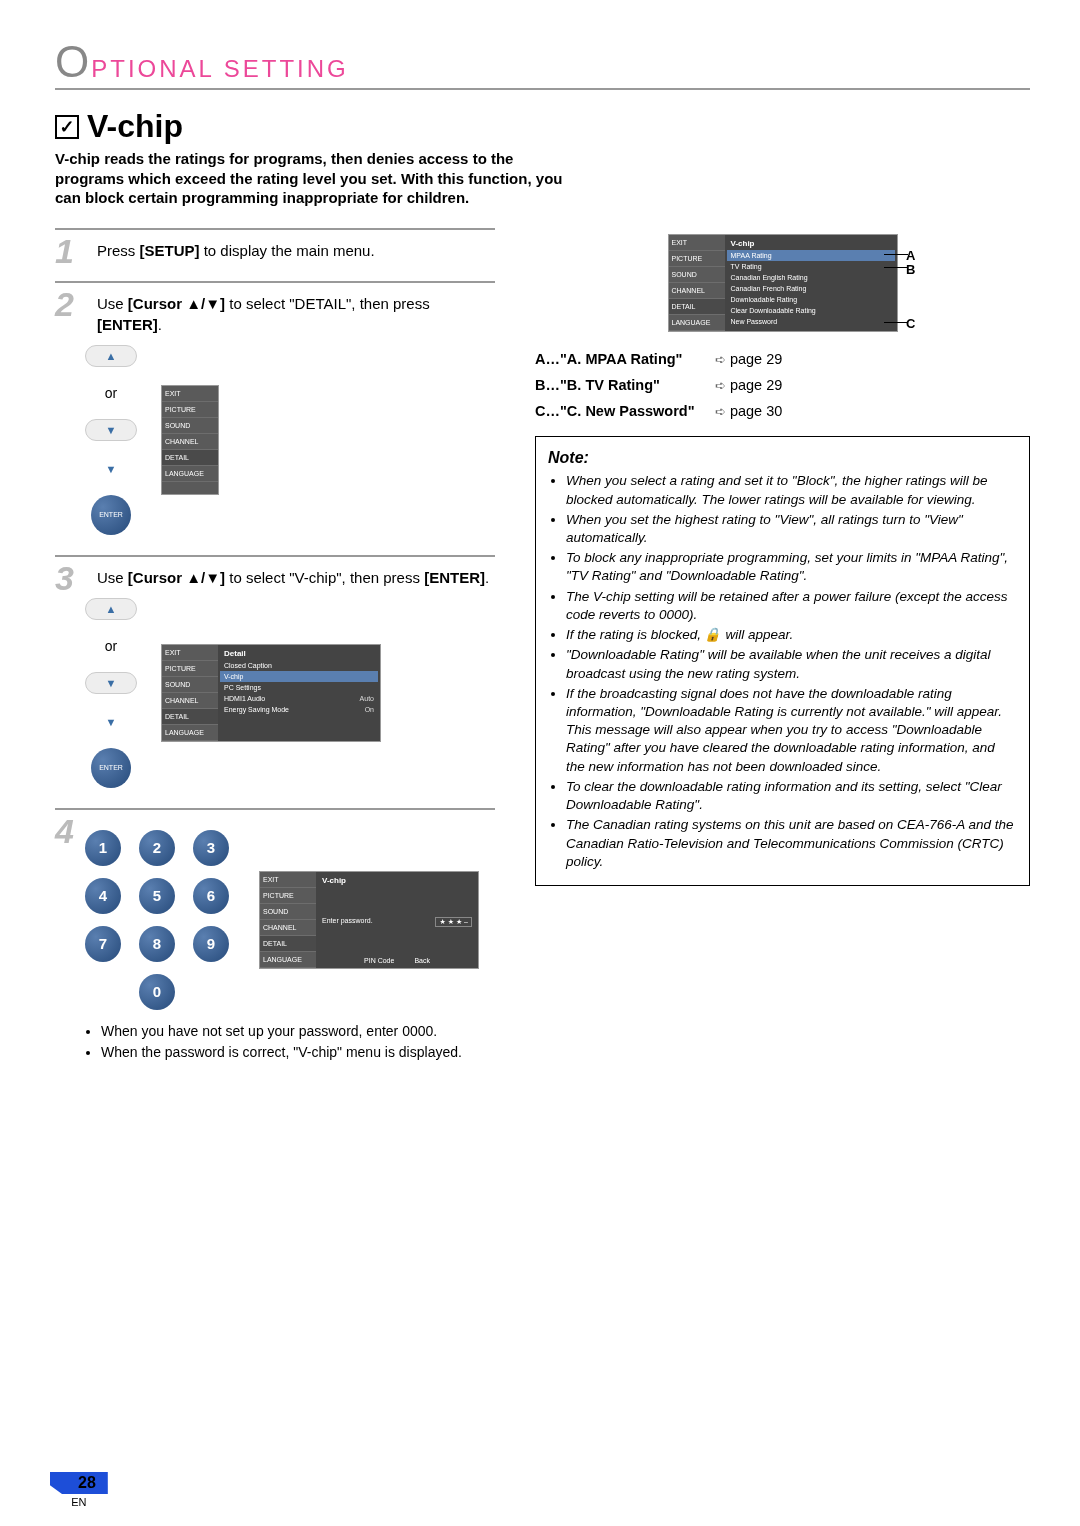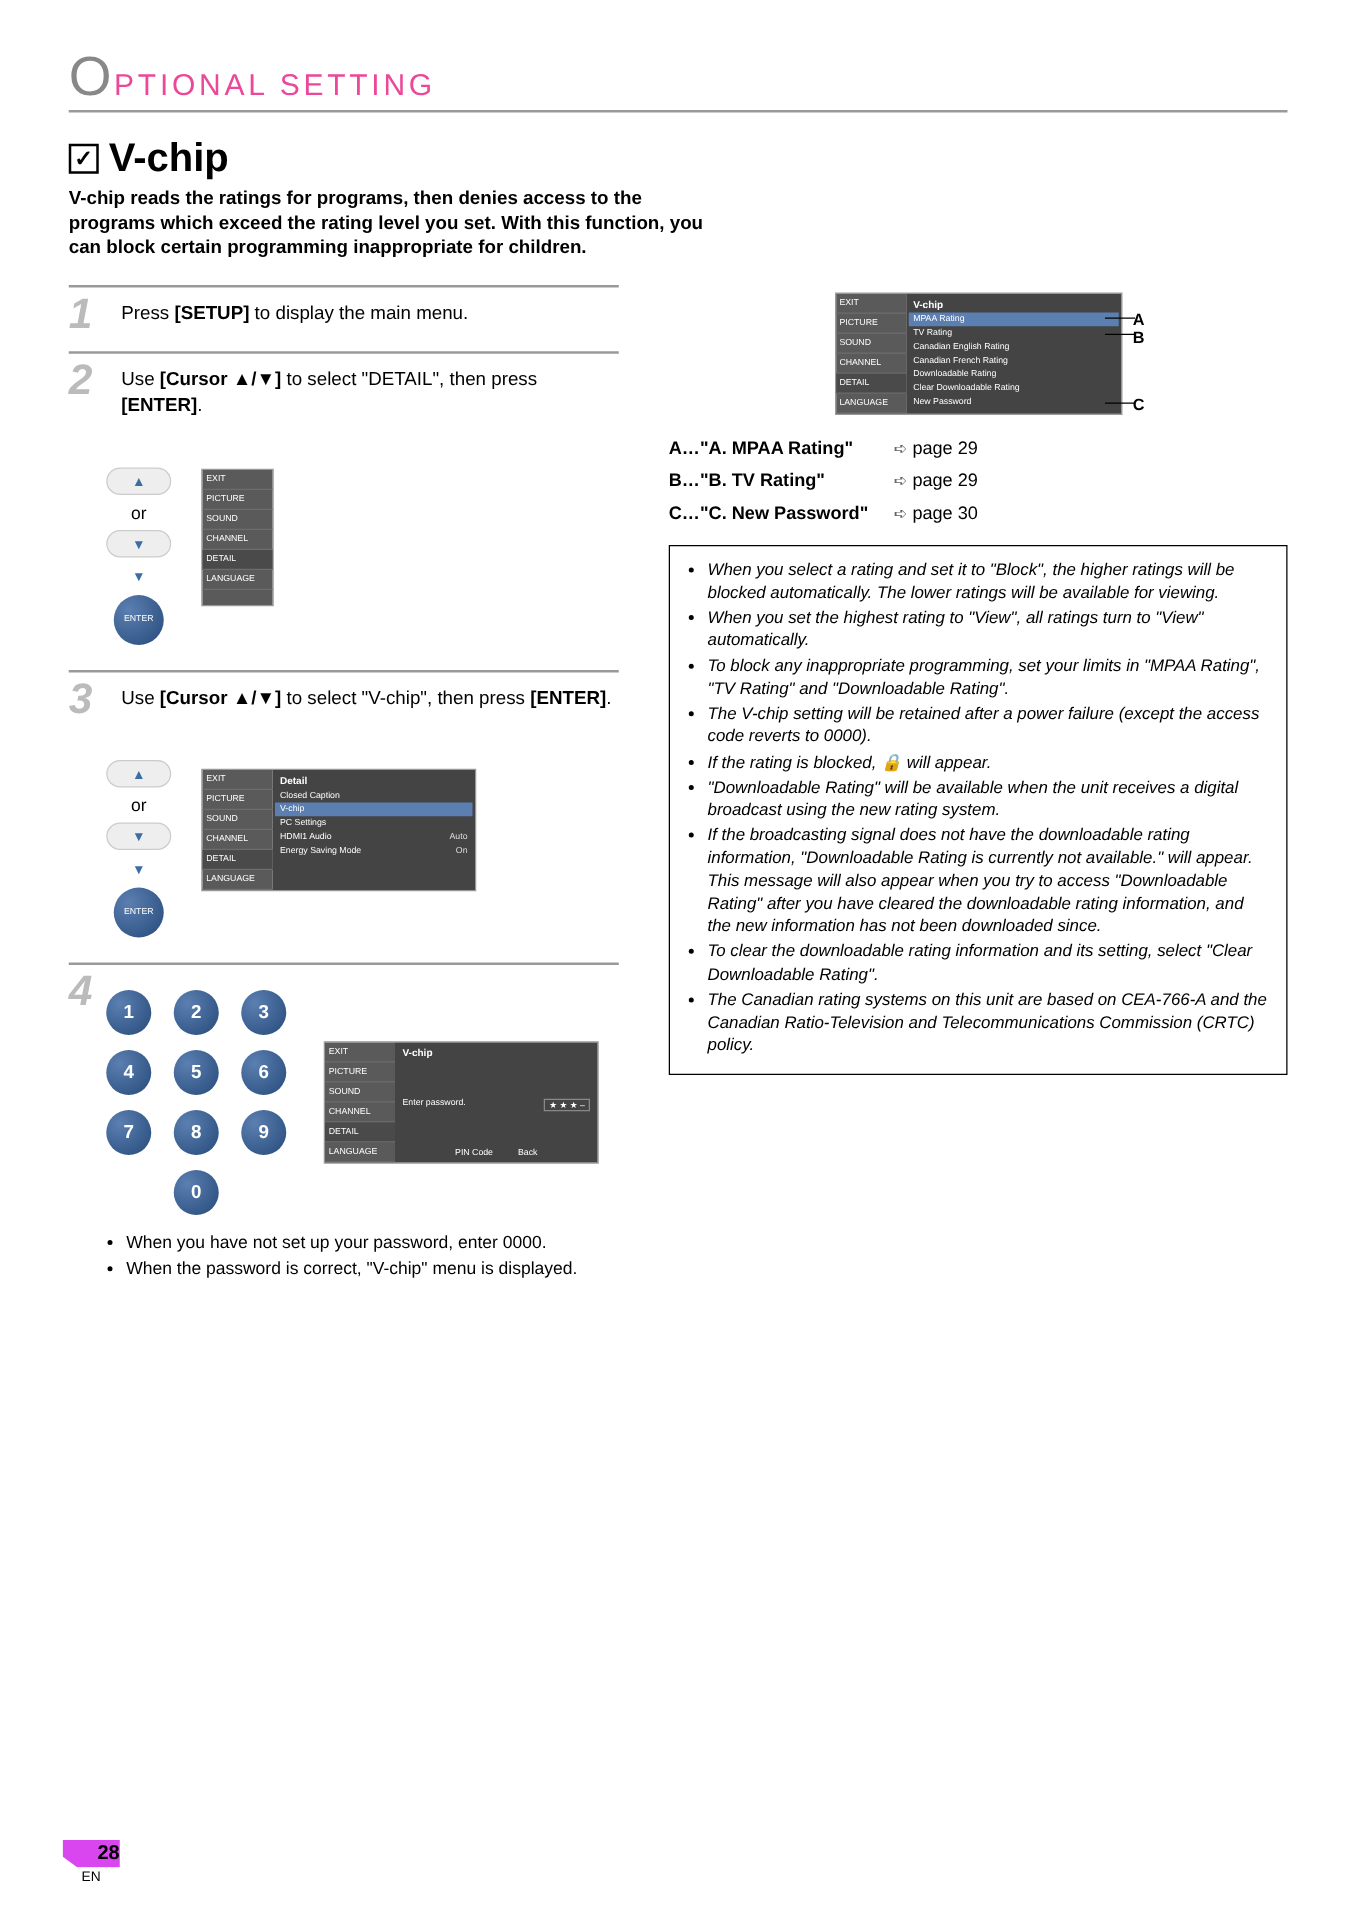--- a/index.html
+++ b/index.html
@@ -95,21 +95,21 @@
   
   .setup-fig { text-align:center; }
   .setup-label { font-size: 9px; color:#888; letter-spacing:1px; }
   .round-btn {
     width: 36px; height: 36px; border-radius: 50%;
     background: radial-gradient(circle at 30% 30%, #333, #000);
     margin: 3px auto 0;
   }
   
   .cursor-fig {
-    display:flex; flex-direction:column; align-items:center; gap:6px;margin-top:29px;
+    display:flex; flex-direction:column; align-items:center; gap:18px;
   }
   .arrow-pill {
     width: 52px; height: 22px; border-radius:11px;
     background:#eee; border:1px solid #ccc;
     display:flex; align-items:center; justify-content:center;
     color:#3a6ea5; font-size:13px;
   }
   .or-small { font-size:14px; }
   .enter-btn {
     width:40px; height:40px; border-radius:50%;
@@ -186,21 +186,21 @@
   }
   .note-box .note-title { font-style:italic; font-weight:700; font-size:16px; margin-bottom:4px; }
   .note-box ul { list-style: disc; margin-left:18px; }
   .note-box ul li { margin-bottom:2px; font-style:italic; }
 
   .pgnum {
     position:absolute; left:50px; bottom:18px;
     display:flex; flex-direction:column; align-items:center;
   }
   .pgnum .box {
-    background:#d946ef; padding:2px 0 2px 28px; font-weight:700; font-size:16px;
+    background:#1d4ed8; padding:2px 12px 2px 28px; font-weight:700; font-size:16px;
     clip-path: polygon(0 0, 100% 0, 100% 100%, 12px 100%, 0 60%);
   }
   .pgnum .en { font-size:11px; margin-top:2px; }
 
   b { font-weight:700; }
   .tri-up::before { content:"▲"; font-size:11px; }
   .tri-dn::before { content:"▼"; font-size:11px; }
 
   .osd-foot { display:flex; justify-content:center; gap:20px; padding:4px 0 2px; font-size:7px; }
 </style>
@@ -400,20 +400,21 @@
         <span class="lbl"><b>B…</b><b>"B. TV Rating"</b></span>
         <span class="arrow-sym">page 29</span>
       </div>
       <div class="row">
         <span class="lbl"><b>C…</b><b>"C. New Password"</b></span>
         <span class="arrow-sym">page 30</span>
       </div>
     </div>
 
     <div class="note-box">
+      <div class="note-title">Note:</div>
       <ul>
         <li>When you select a rating and set it to "Block", the higher ratings will be blocked automatically. The lower ratings will be available for viewing.</li>
         <li>When you set the highest rating to "View", all ratings turn to "View" automatically.</li>
         <li>To block any inappropriate programming, set your limits in "MPAA Rating", "TV Rating" and "Downloadable Rating".</li>
         <li>The V-chip setting will be retained after a power failure (except the access code reverts to 0000).</li>
         <li>If the rating is blocked, 🔒 will appear.</li>
         <li>"Downloadable Rating" will be available when the unit receives a digital broadcast using the new rating system.</li>
         <li>If the broadcasting signal does not have the downloadable rating information, "Downloadable Rating is currently not available." will appear. This message will also appear when you try to access "Downloadable Rating" after you have cleared the downloadable rating information, and the new information has not been downloaded since.</li>
         <li>To clear the downloadable rating information and its setting, select "Clear Downloadable Rating".</li>
         <li>The Canadian rating systems on this unit are based on CEA-766-A and the Canadian Ratio-Television and Telecommunications Commission (CRTC) policy.</li>

